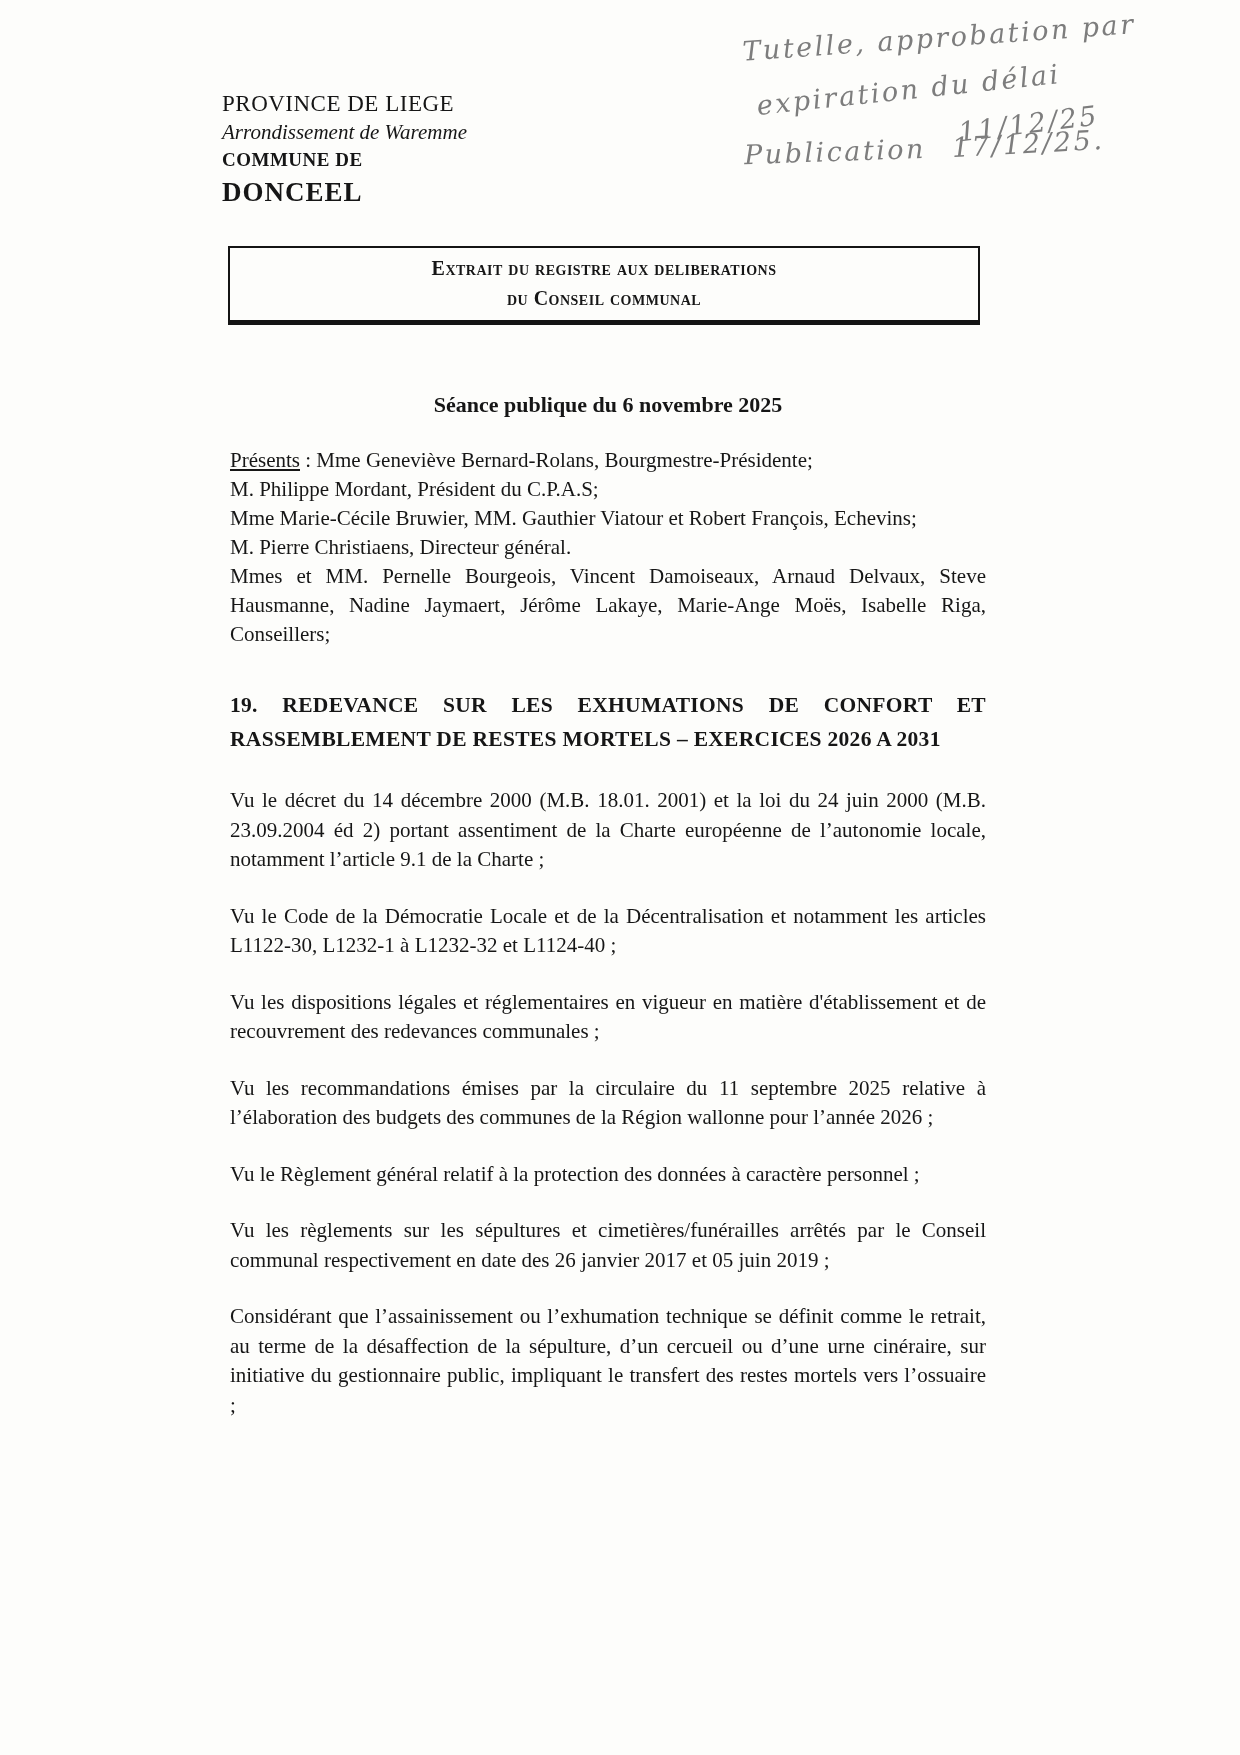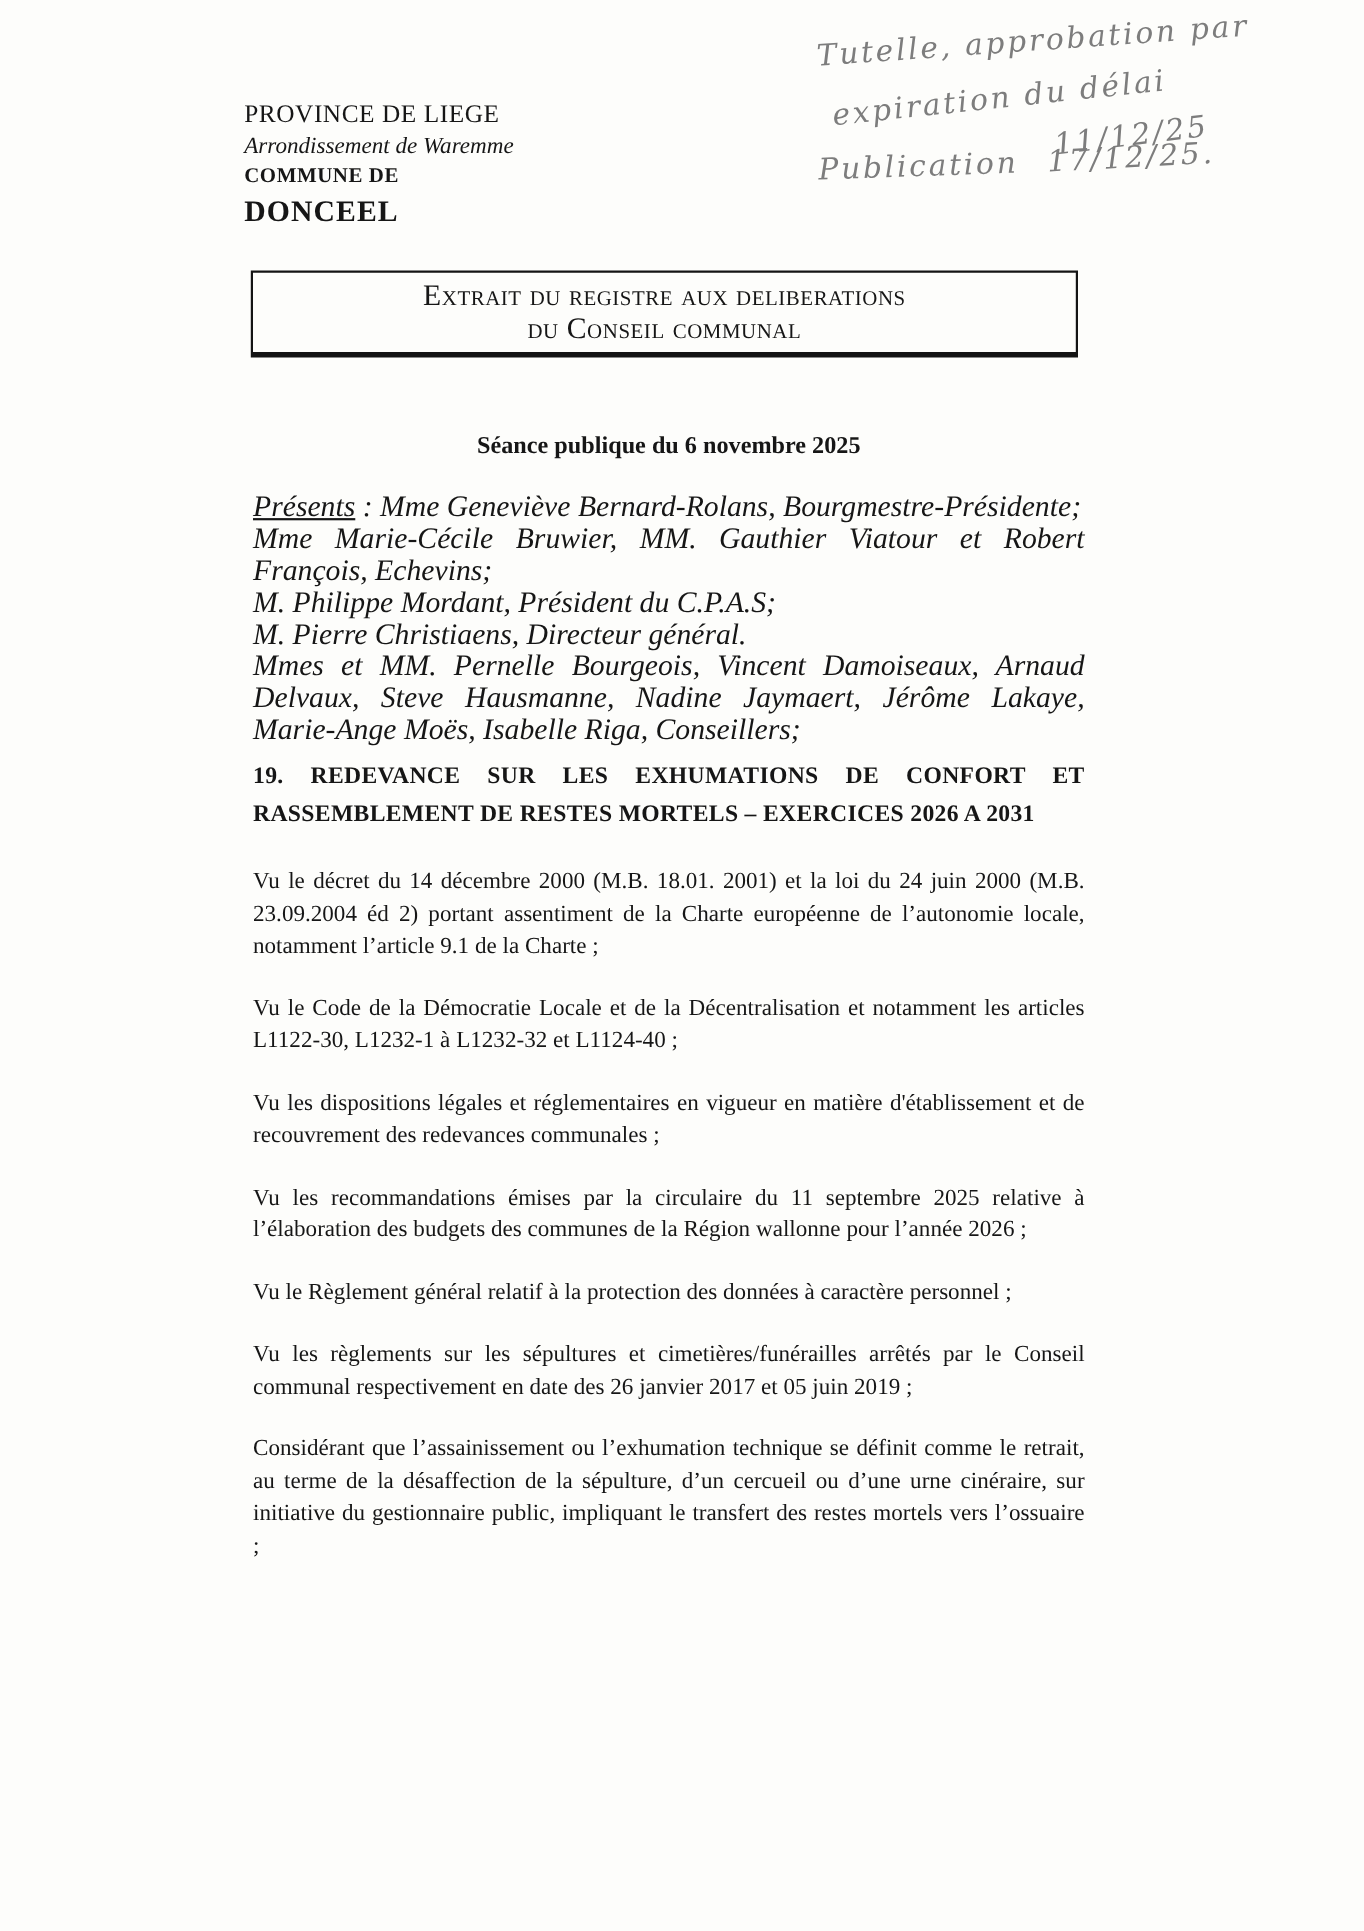--- a/index.html
+++ b/index.html
@@ -49,45 +49,44 @@
     position: absolute;
     top: 246px;
     left: 228px;
     width: 748px;
     border: 2px solid #141414;
     border-bottom-width: 5px;
     padding: 5px 0 7px 0;
     text-align: center;
   }
   .tb-line {
-    font-weight: normal;
+    font-weight: bold;
     font-variant: small-caps;
-    font-size: 27px;
+    font-size: 20px;
     letter-spacing: 0.5px;
     line-height: 30px;
   }
 
   
   .seance {
     position: absolute;
     top: 392px;
     left: 230px;
     width: 756px;
     text-align: center;
     font-weight: bold;
     font-size: 22px;
   }
 
   .attendees {
     position: absolute;
     top: 446px;
     left: 230px;
     width: 756px;
-    font-style: italic;
-    font-size: 27px;
+    font-size: 21px;
     line-height: 29px;
     text-align: justify;
   }
   .attendees p { margin: 0; }
   .underline { text-decoration: underline; }
 
   .item-heading {
     position: absolute;
     top: 688px;
     left: 230px;
@@ -131,22 +130,22 @@
 
   <div class="title-box">
     <div class="tb-line">Extrait du registre aux deliberations</div>
     <div class="tb-line">du Conseil communal</div>
   </div>
 
   <div class="seance">Séance publique du 6 novembre 2025</div>
 
   <div class="attendees">
     <p><span class="underline">Présents</span><span> : Mme Geneviève Bernard-Rolans, Bourgmestre-Présidente;</span></p>
+    <p>M. Philippe Mordant, Président du C.P.A.S;</p>
     <p>Mme Marie-Cécile Bruwier, MM. Gauthier Viatour et Robert François, Echevins;</p>
-    <p>M. Philippe Mordant, Président du C.P.A.S;</p>
     <p>M. Pierre Christiaens, Directeur général.</p>
     <p>Mmes et MM.  Pernelle Bourgeois, Vincent Damoiseaux, Arnaud Delvaux, Steve Hausmanne, Nadine Jaymaert, Jérôme Lakaye, Marie-Ange Moës, Isabelle Riga, Conseillers;</p>
   </div>
 
   <h2 class="item-heading"><span>19.</span> <span>REDEVANCE SUR LES EXHUMATIONS DE CONFORT ET RASSEMBLEMENT DE RESTES MORTELS – EXERCICES 2026 A 2031</span></h2>
 
   <div class="body-text">
     <p>Vu le décret du 14 décembre 2000 (M.B. 18.01. 2001) et la loi du 24 juin 2000 (M.B. 23.09.2004 éd 2) portant assentiment de la Charte européenne de l’autonomie locale, notamment l’article 9.1 de la Charte ;</p>
     <p>Vu le Code de la Démocratie Locale et de la Décentralisation et notamment les articles L1122-30, L1232-1 à L1232-32 et L1124-40 ;</p>
     <p>Vu les dispositions légales et réglementaires en vigueur en matière d'établissement et de recouvrement des redevances communales ;</p>

